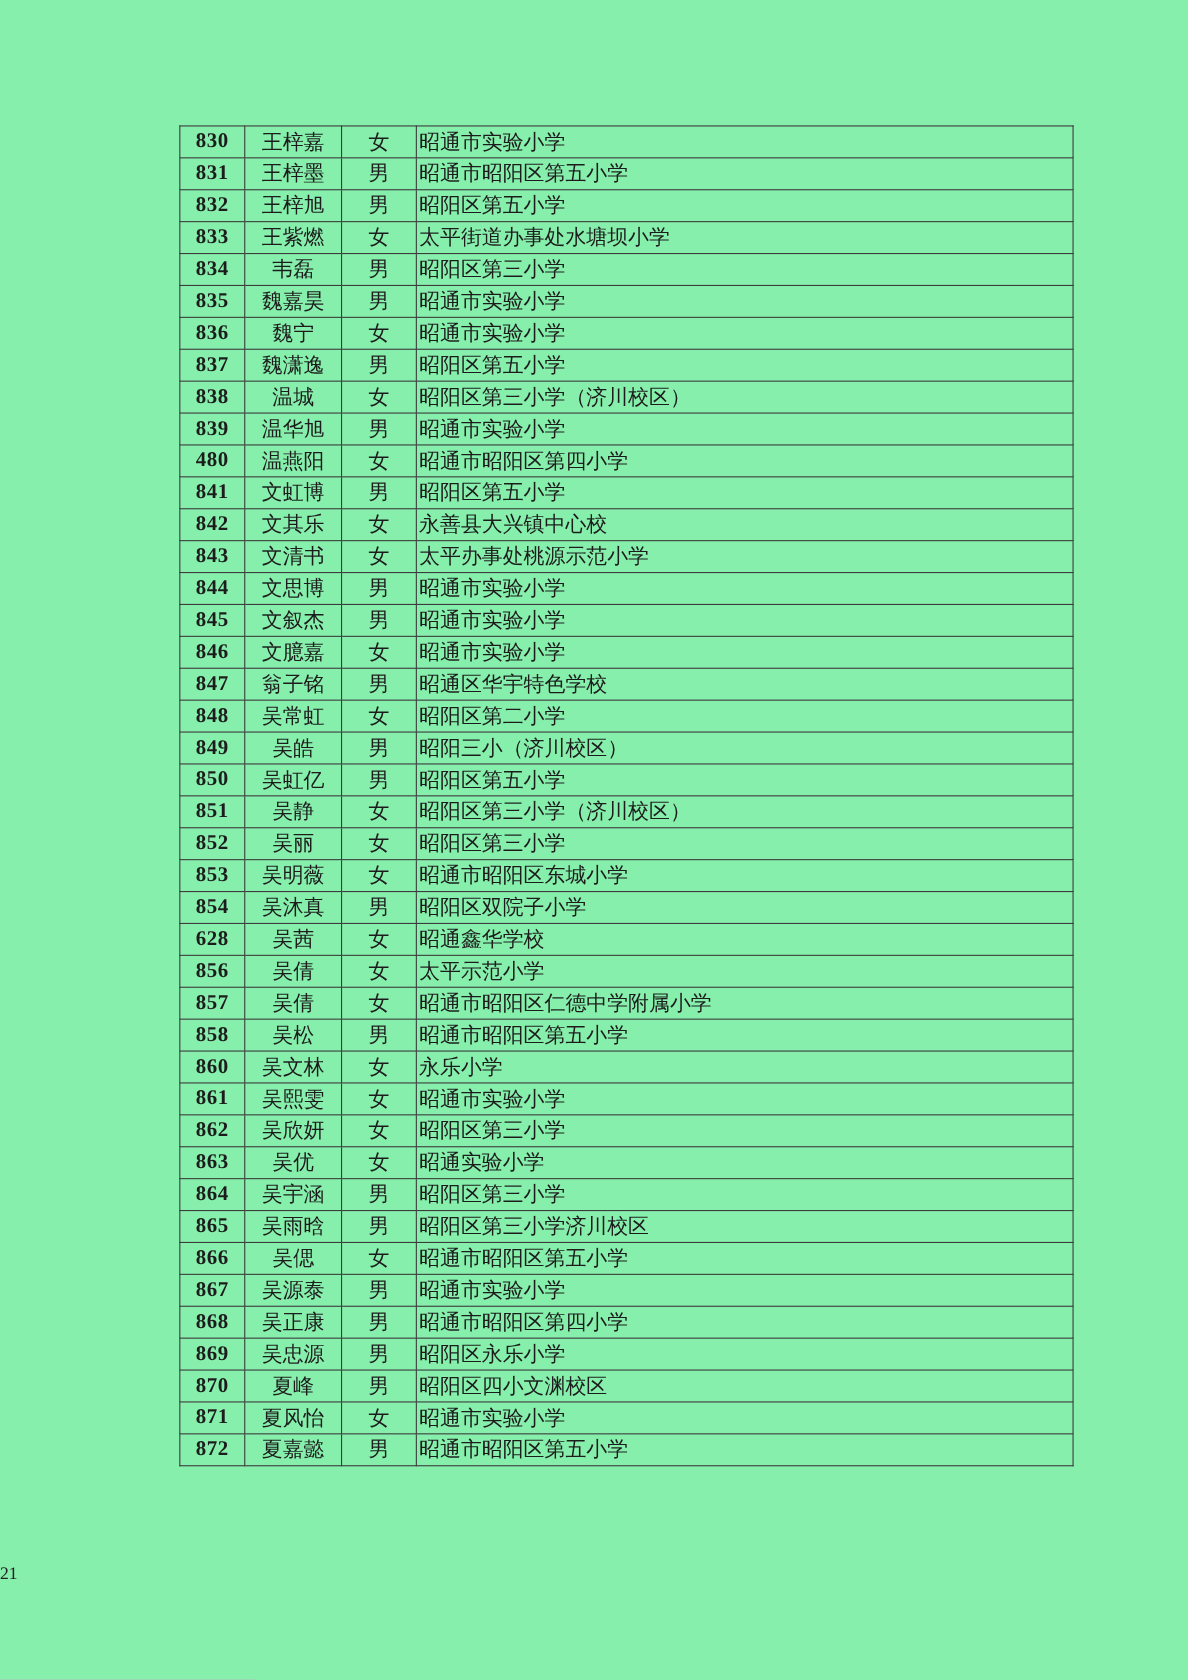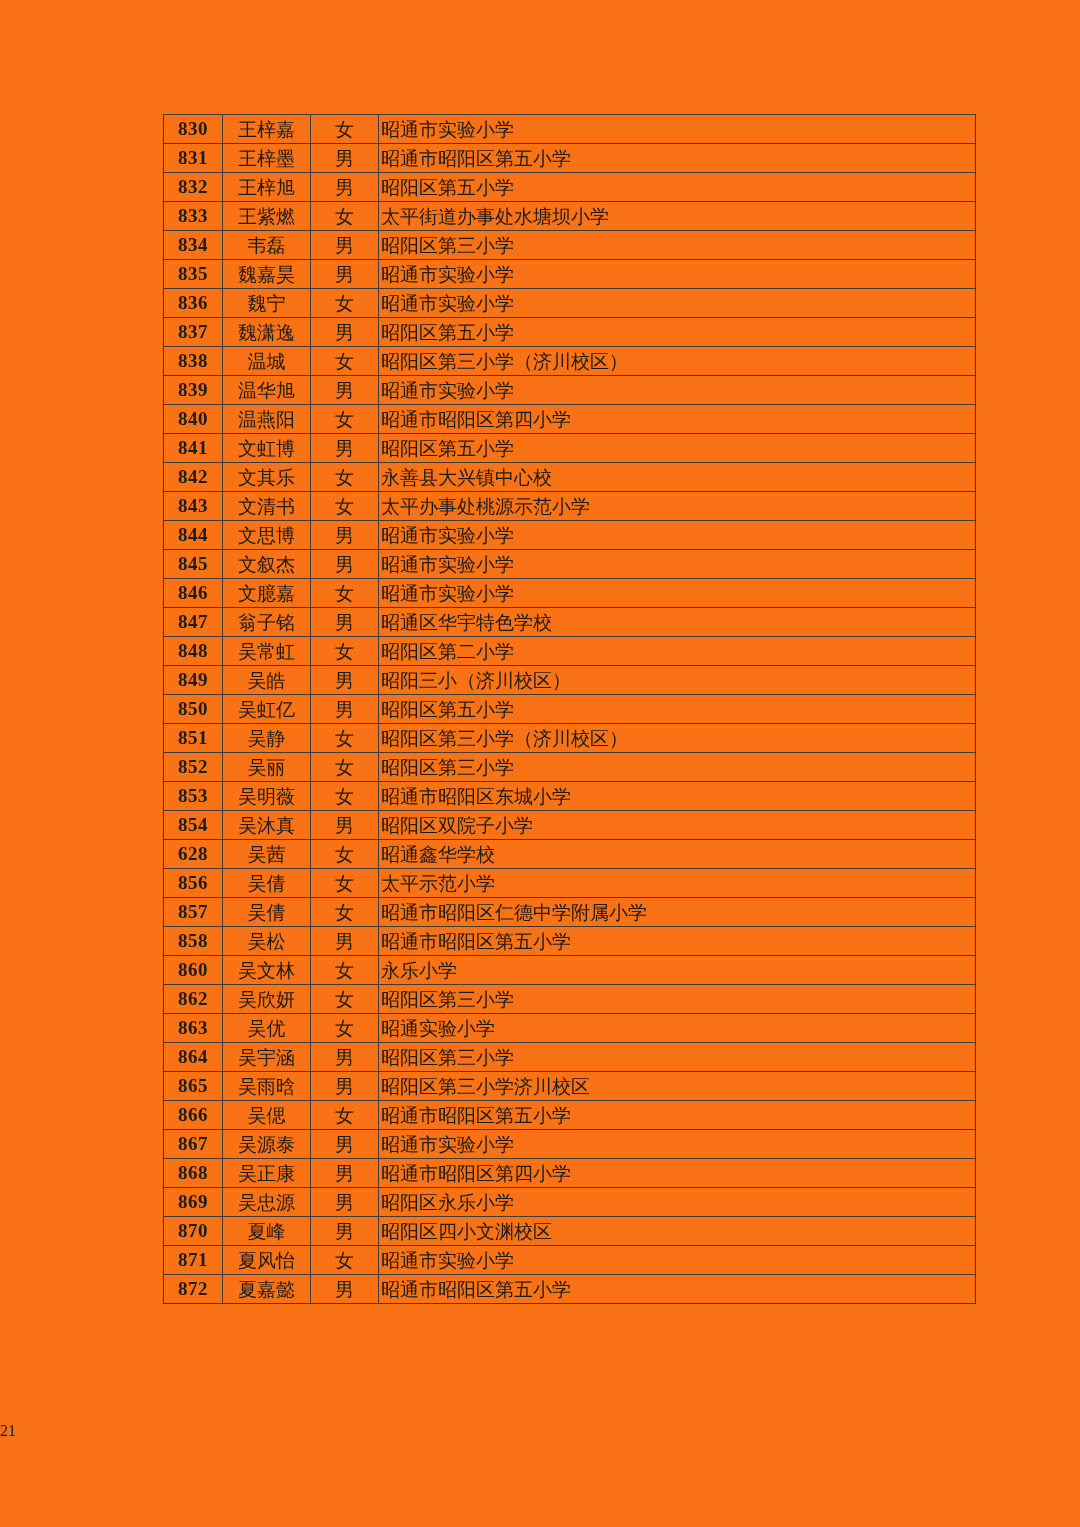--- a/index.html
+++ b/index.html
@@ -7,21 +7,21 @@
     padding: 0;
     background: #b8b8b8;
   }
   body {
     font-family: "Liberation Serif", "DejaVu Serif", serif;
   }
   .page {
     position: relative;
     width: 1080px;
     height: 1527px;
-    background: #f97316;
+    background: #86efac;
     margin: 0 auto;
     overflow: hidden;
     box-sizing: border-box;
   }
   .table-wrap {
     position: absolute;
     left: 163px;
     top: 114px;
     width: 812px;
   }
@@ -147,21 +147,21 @@
             <td class="sex">女</td>
             <td class="school">昭阳区第三小学（济川校区）</td>
           </tr>
           <tr>
             <td class="num">839</td>
             <td class="name">温华旭</td>
             <td class="sex">男</td>
             <td class="school">昭通市实验小学</td>
           </tr>
           <tr>
-            <td class="num">840</td>
+            <td class="num">480</td>
             <td class="name">温燕阳</td>
             <td class="sex">女</td>
             <td class="school">昭通市昭阳区第四小学</td>
           </tr>
           <tr>
             <td class="num">841</td>
             <td class="name">文虹博</td>
             <td class="sex">男</td>
             <td class="school">昭阳区第五小学</td>
           </tr>
@@ -265,20 +265,26 @@
             <td class="num">858</td>
             <td class="name">吴松</td>
             <td class="sex">男</td>
             <td class="school">昭通市昭阳区第五小学</td>
           </tr>
           <tr>
             <td class="num">860</td>
             <td class="name">吴文林</td>
             <td class="sex">女</td>
             <td class="school">永乐小学</td>
+          </tr>
+          <tr>
+            <td class="num">861</td>
+            <td class="name">吴熙雯</td>
+            <td class="sex">女</td>
+            <td class="school">昭通市实验小学</td>
           </tr>
           <tr>
             <td class="num">862</td>
             <td class="name">吴欣妍</td>
             <td class="sex">女</td>
             <td class="school">昭阳区第三小学</td>
           </tr>
           <tr>
             <td class="num">863</td>
             <td class="name">吴优</td>

